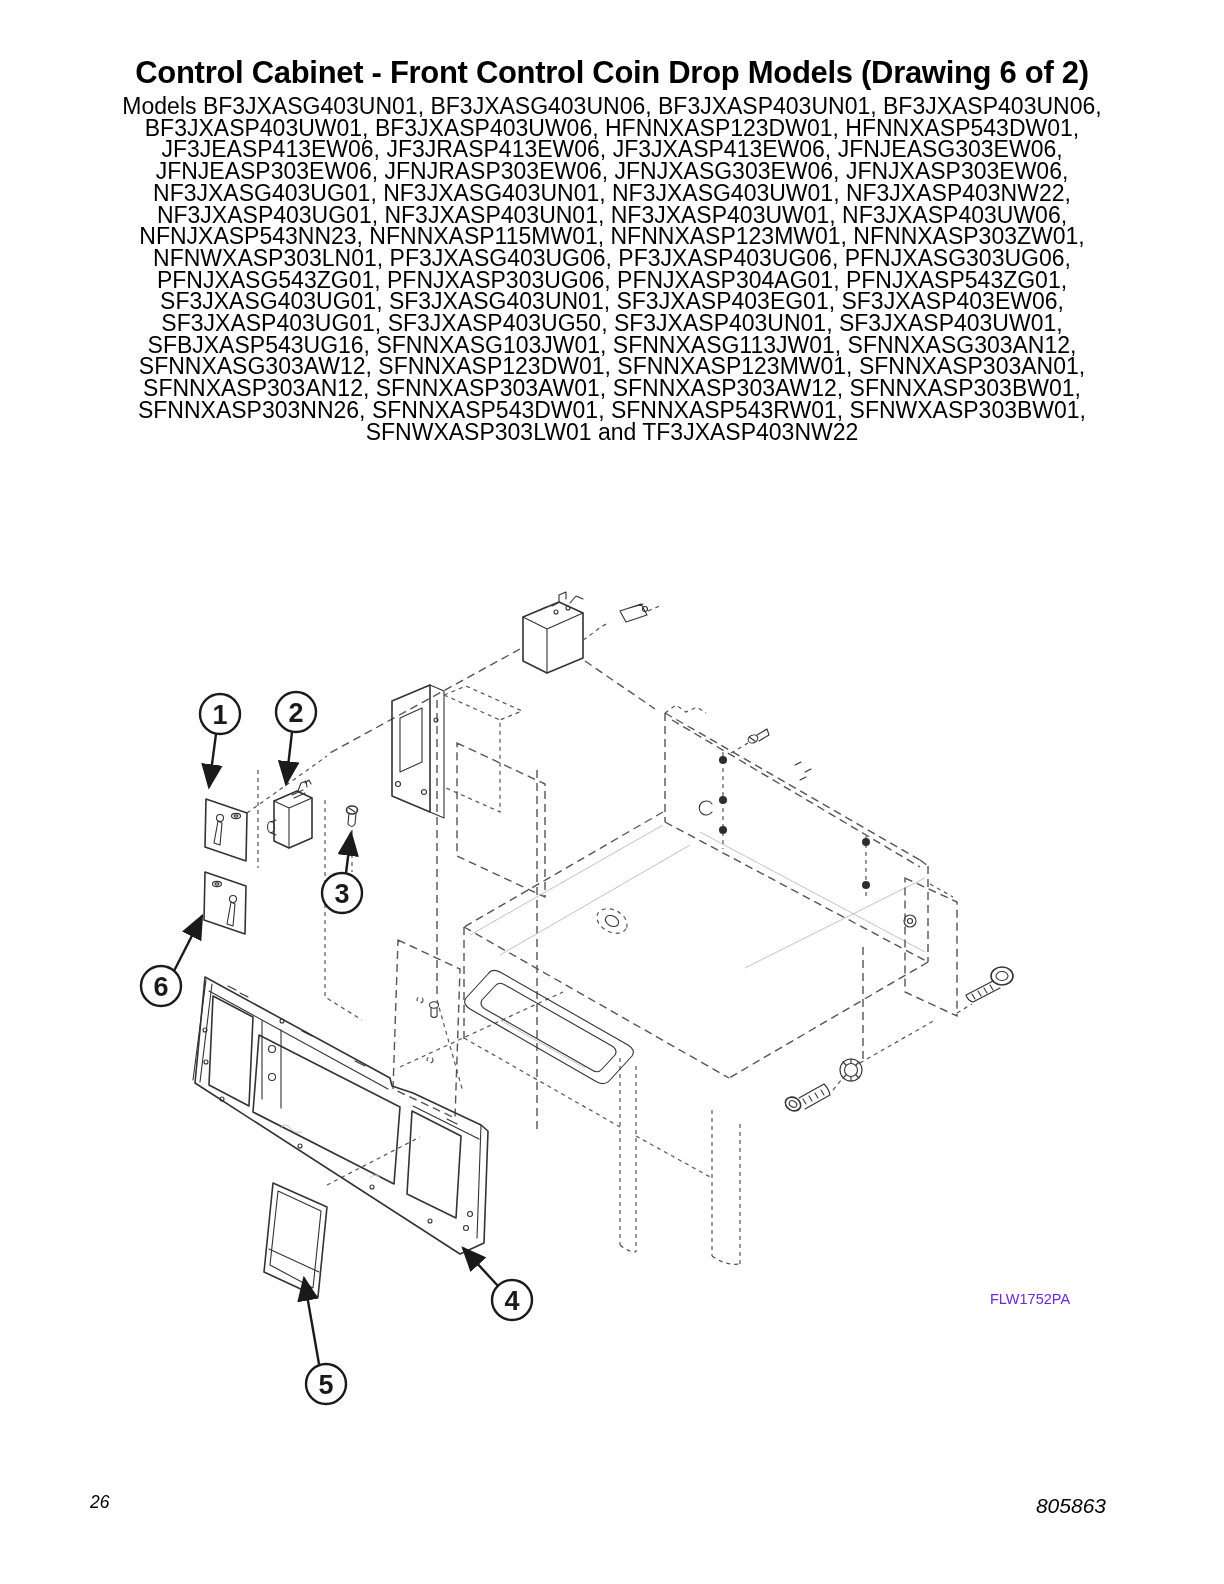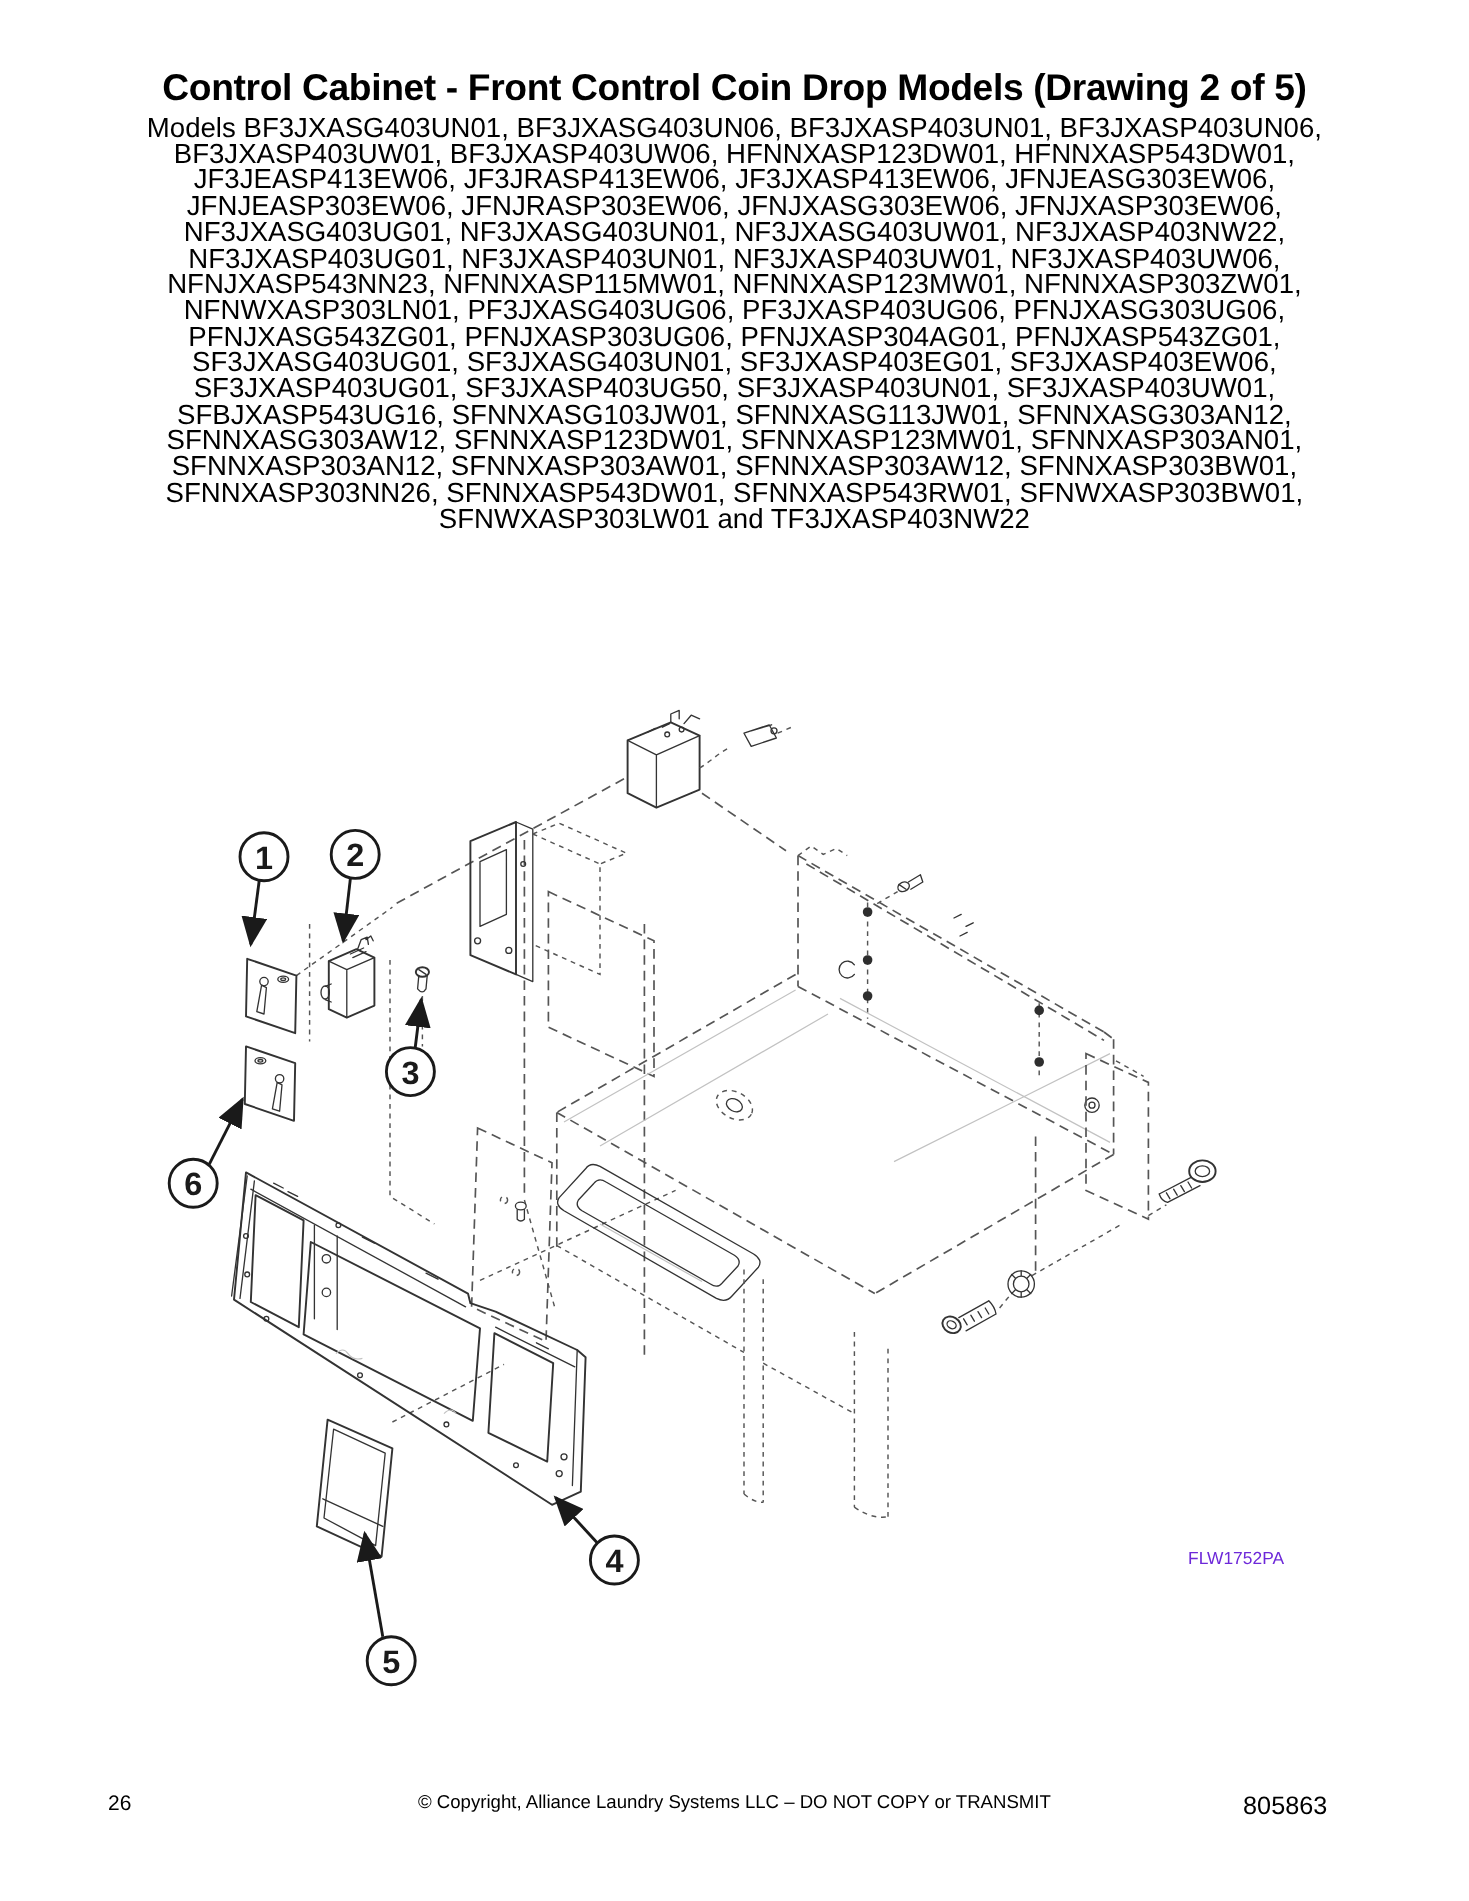--- a/index.html
+++ b/index.html
@@ -37,20 +37,21 @@
   .figure-code{
     position:absolute;
     left:990px;top:1291px;
     font-size:14.5px;
     color:#6d28d9;
   }
   .footer{
     position:absolute;
     left:0;right:0;top:1492px;
     height:30px;
+    font-style:italic;
   }
   .footer-left{
     position:absolute;left:90px;top:0;
     font-size:17.5px;
   }
   .footer-center{
     position:absolute;left:0;right:0;top:2px;
     text-align:center;
     font-size:15.5px;
   }
@@ -67,21 +68,21 @@
   .stud{fill:#2e2e2e;stroke:none}
   .co-c{fill:#fff;stroke:#1a1a1a;stroke-width:2.4}
   .co-t{font-family:"Liberation Sans",sans-serif;font-size:27px;font-weight:700;fill:#1a1a1a;text-anchor:middle}
   .co-a{stroke:#1a1a1a;stroke-width:2.4;fill:none}
 </style>
 </head>
 <body>
 
 <div class="page">
 
-  <h1 class="title">Control Cabinet - Front Control Coin Drop Models (Drawing 2 of 5)</h1>
+  <h1 class="title">Control Cabinet - Front Control Coin Drop Models (Drawing 6 of 2)</h1>
 
   <p class="models">Models BF3JXASG403UN01, BF3JXASG403UN06, BF3JXASP403UN01, BF3JXASP403UN06, BF3JXASP403UW01, BF3JXASP403UW06, HFNNXASP123DW01, HFNNXASP543DW01, JF3JEASP413EW06, JF3JRASP413EW06, JF3JXASP413EW06, JFNJEASG303EW06, JFNJEASP303EW06, JFNJRASP303EW06, JFNJXASG303EW06, JFNJXASP303EW06, NF3JXASG403UG01, NF3JXASG403UN01, NF3JXASG403UW01, NF3JXASP403NW22, NF3JXASP403UG01, NF3JXASP403UN01, NF3JXASP403UW01, NF3JXASP403UW06, NFNJXASP543NN23, NFNNXASP115MW01, NFNNXASP123MW01, NFNNXASP303ZW01, NFNWXASP303LN01, PF3JXASG403UG06, PF3JXASP403UG06, PFNJXASG303UG06, PFNJXASG543ZG01, PFNJXASP303UG06, PFNJXASP304AG01, PFNJXASP543ZG01, SF3JXASG403UG01, SF3JXASG403UN01, SF3JXASP403EG01, SF3JXASP403EW06, SF3JXASP403UG01, SF3JXASP403UG50, SF3JXASP403UN01, SF3JXASP403UW01, SFBJXASP543UG16, SFNNXASG103JW01, SFNNXASG113JW01, SFNNXASG303AN12, SFNNXASG303AW12, SFNNXASP123DW01, SFNNXASP123MW01, SFNNXASP303AN01, SFNNXASP303AN12, SFNNXASP303AW01, SFNNXASP303AW12, SFNNXASP303BW01, SFNNXASP303NN26, SFNNXASP543DW01, SFNNXASP543RW01, SFNWXASP303BW01, SFNWXASP303LW01 and TF3JXASP403NW22</p>
 
   <svg class="diagram-svg" viewBox="0 0 1224 1584" xmlns="http://www.w3.org/2000/svg">
     <defs>
       <marker id="arr" markerWidth="11" markerHeight="9" refX="9.5" refY="4.5" orient="auto">
         <path d="M0,0 L10.5,4.5 L0,9 Z" fill="#1a1a1a"></path>
       </marker>
     </defs>
 
@@ -290,17 +291,16 @@
       <line class="co-a" x1="174" y1="971" x2="202" y2="916" marker-end="url(#arr)"></line>
       <circle class="co-c" cx="161" cy="986" r="20"></circle>
       <text class="co-t" x="161" y="996">6</text>
     </g>
   </svg>
 
   <div class="figure-code">FLW1752PA</div>
 
   <div class="footer">
     <span class="footer-left">26</span>
-    <span class="footer-center">© Copyright, Alliance Laundry Systems LLC – DO NOT COPY or TRANSMIT</span>
     <span class="footer-right">805863</span>
   </div>
 
 </div>
 
 </body></html>

